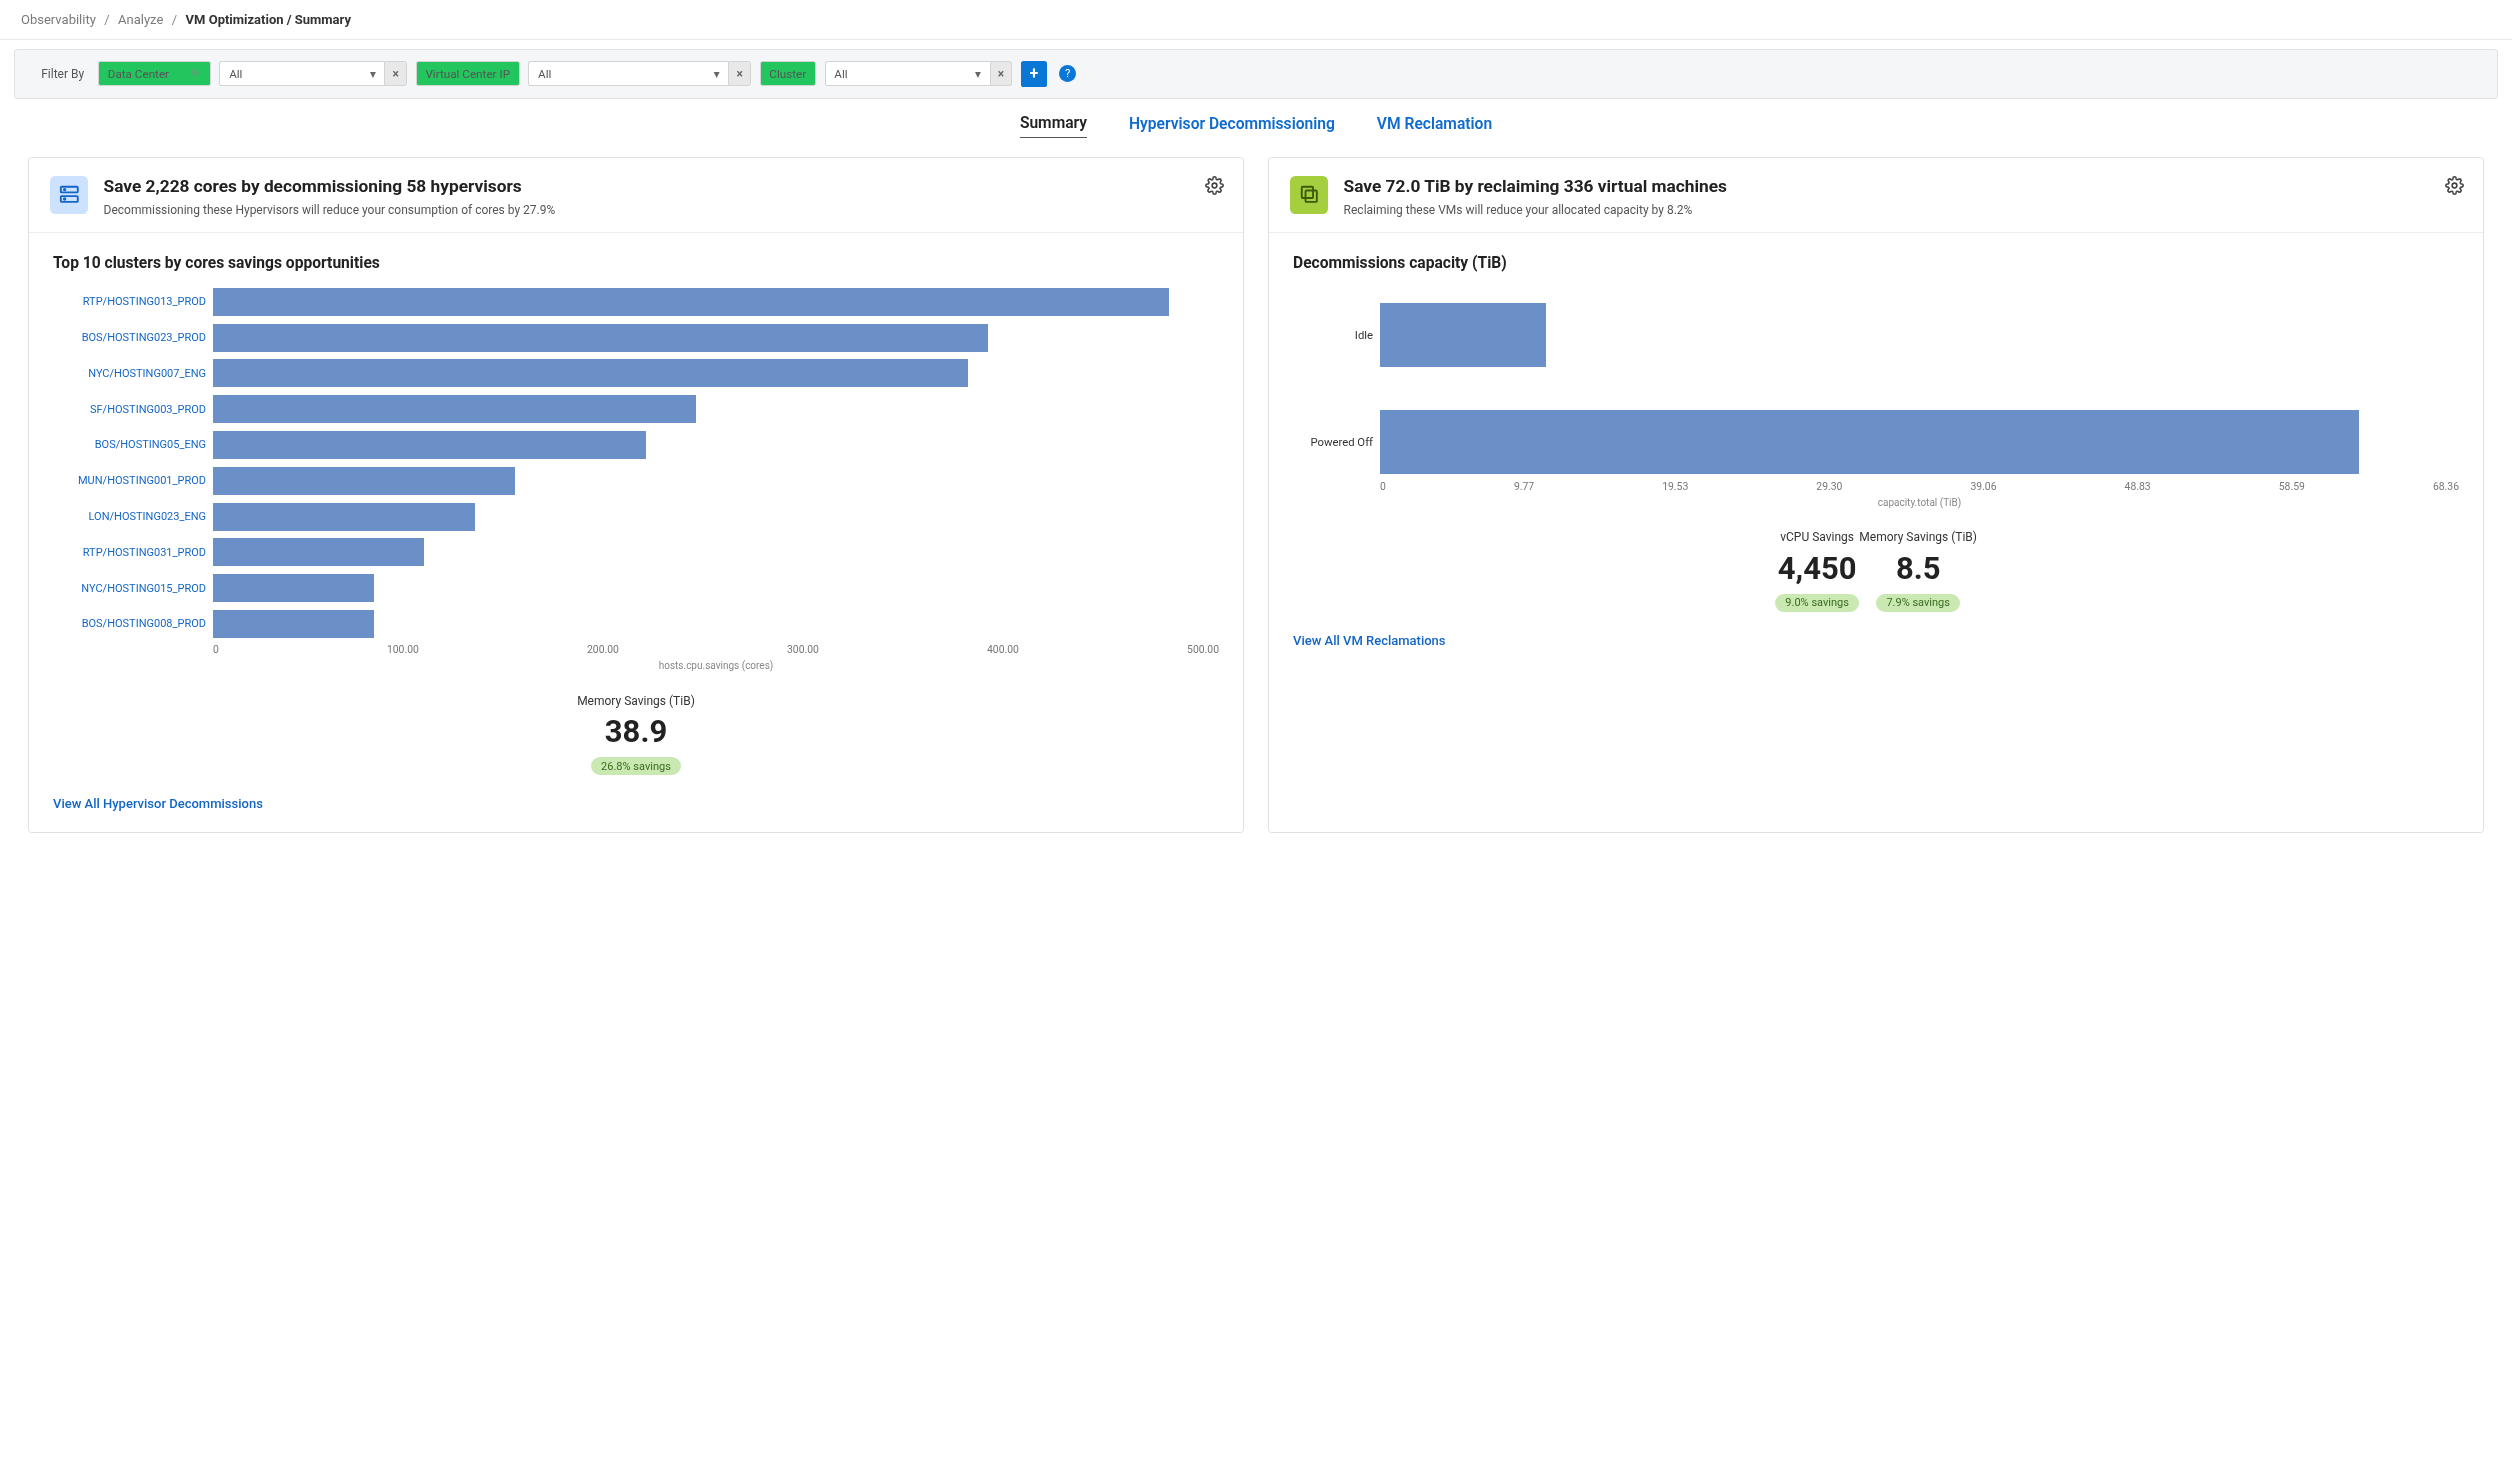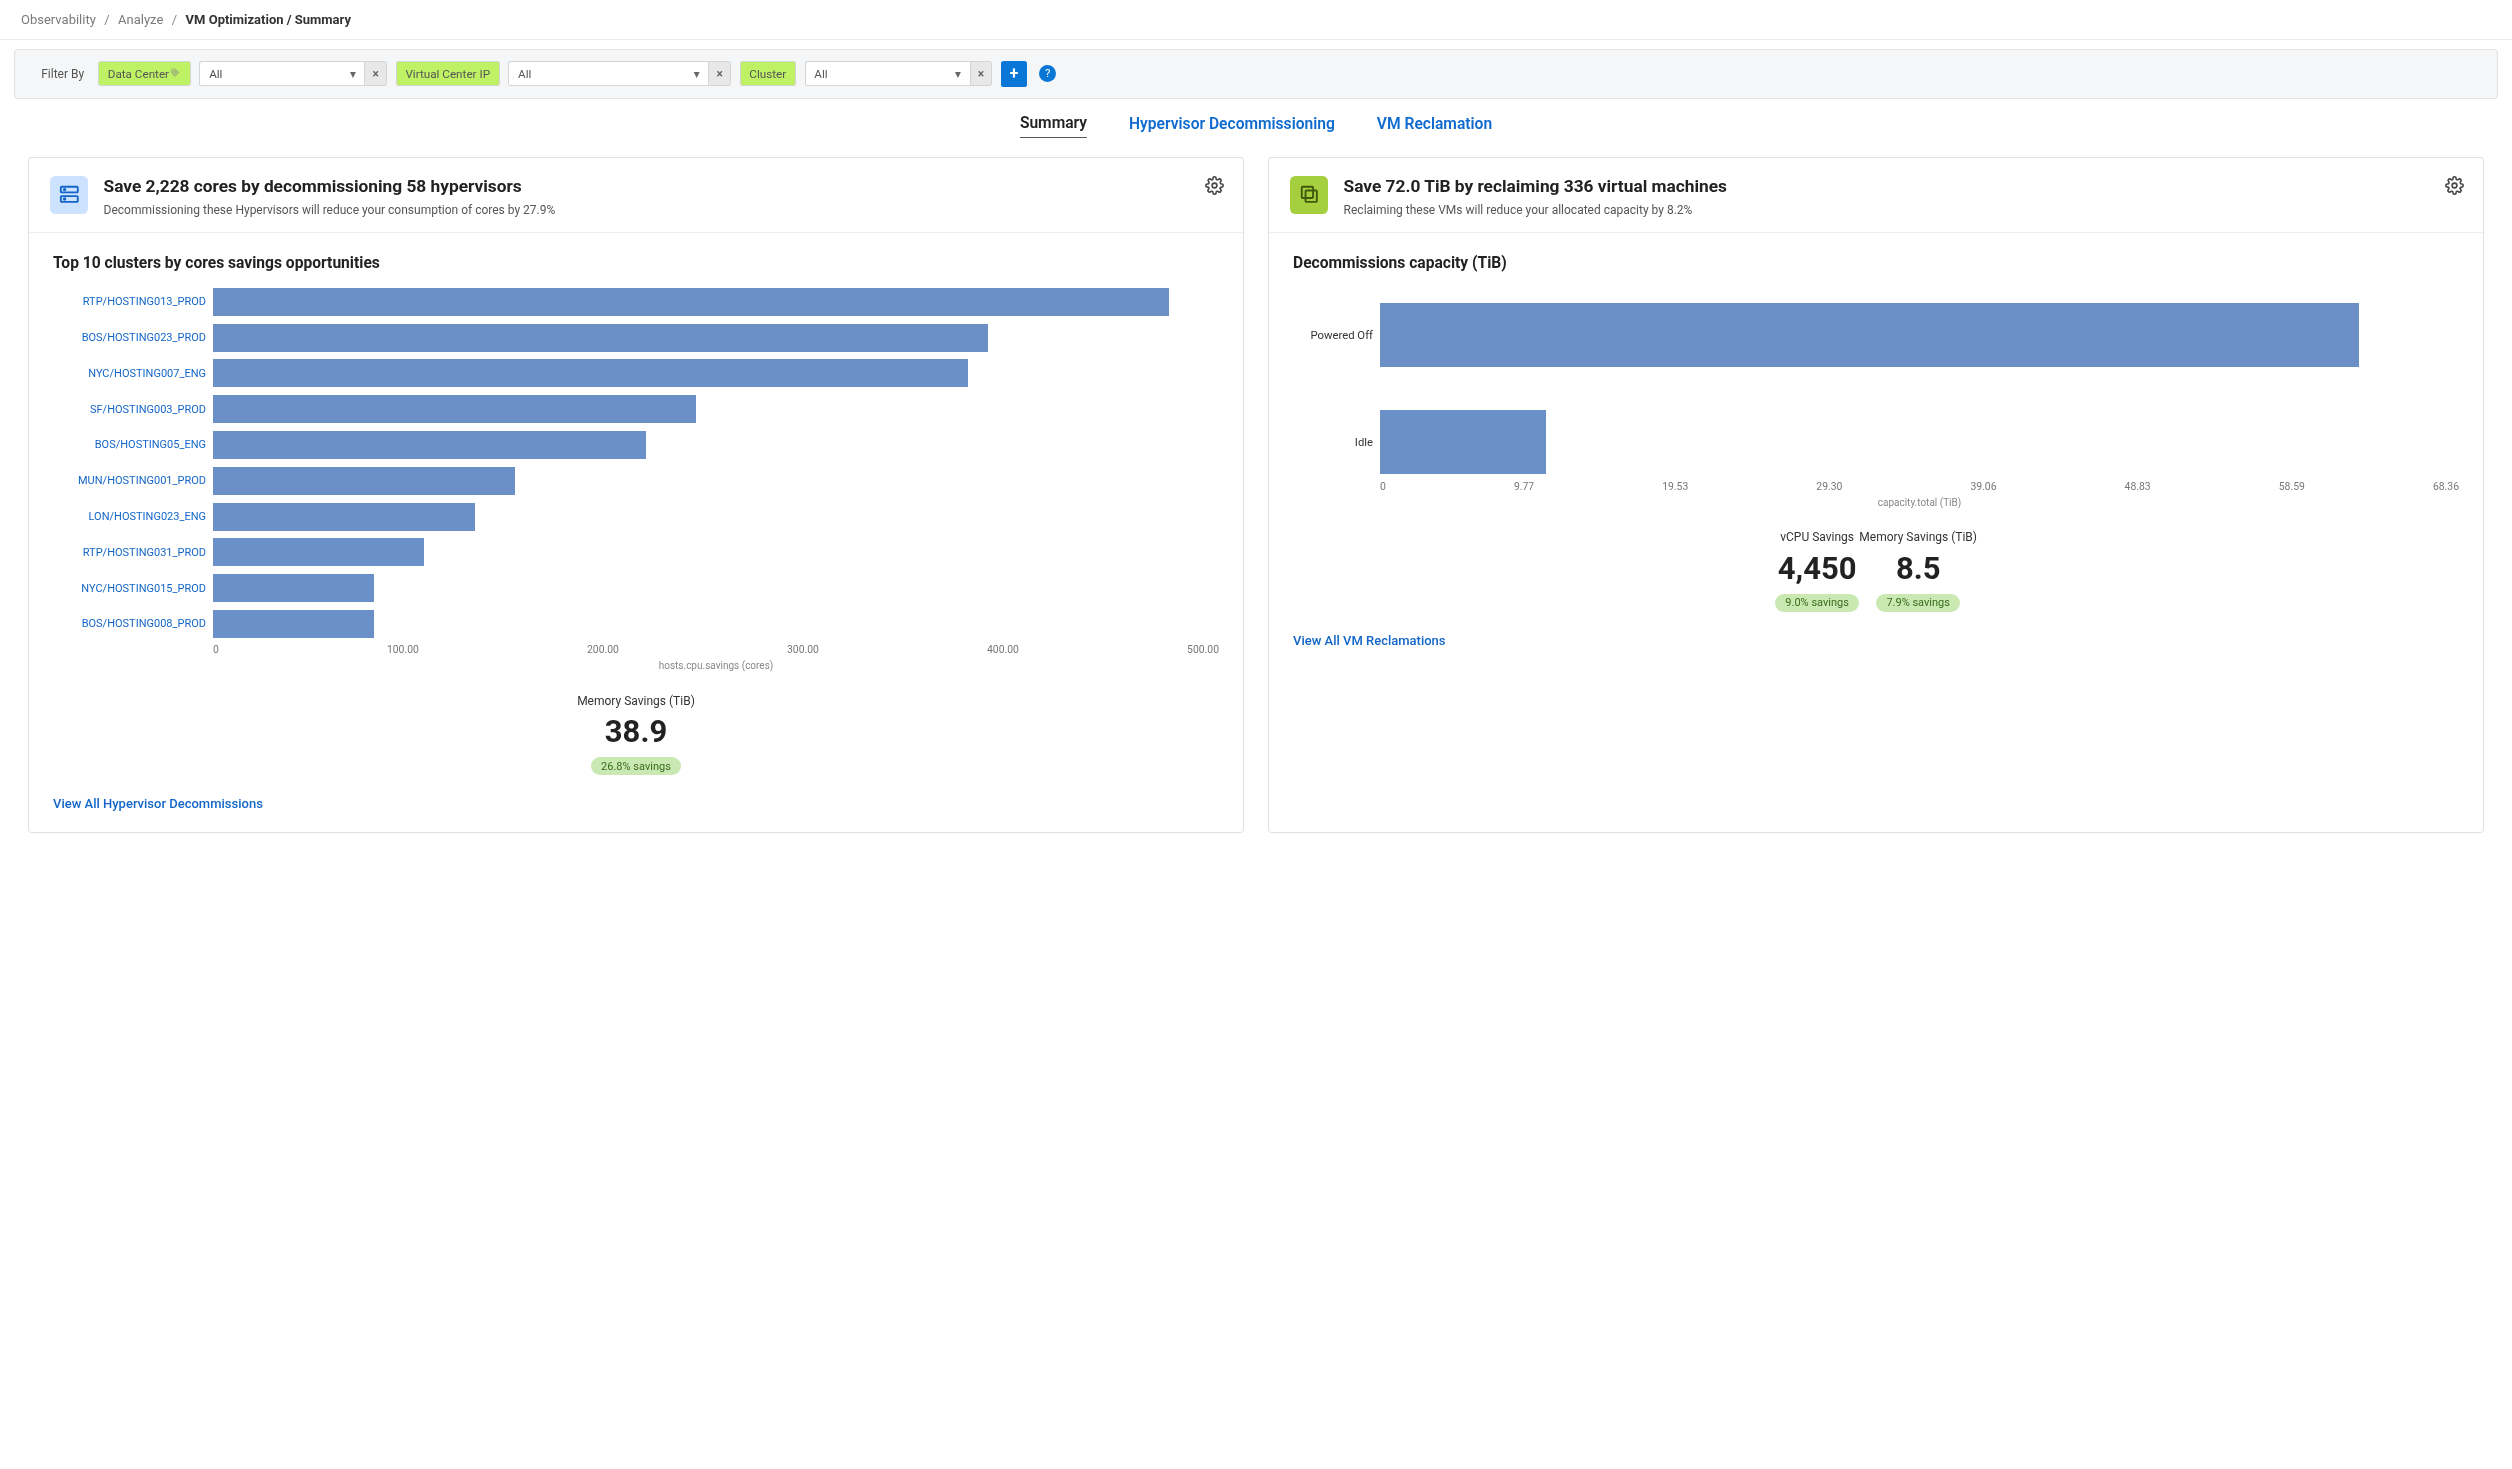--- a/index.html
+++ b/index.html
@@ -6,21 +6,21 @@
   body { font-family: -apple-system, BlinkMacSystemFont, "Segoe UI", Roboto, Helvetica, Arial, sans-serif; color: #333; font-size: 12px; background:#fff; }
 
   .breadcrumb { padding: 12px 21px; color:#444; font-size:13px; border-bottom:0.9px solid #eaeaea; }
   .breadcrumb .sep { color:#888; margin:0 5.2px; }
   .breadcrumb .muted { color:#7a7a7a; }
   .breadcrumb .current { font-weight:700; color:#333; }
 
   .filterbar { display:flex; align-items:center; gap:8.7px; padding:11px 21px; background:#f5f6f7; border:0.9px solid #e0e0e0; border-radius:3.5px; margin:8.7px 14px 0 14px; }
   .fb-label { font-size:12px; color:#555; padding:3.5px 5.2px; }
   .fb-group { display:flex; align-items:stretch; }
-  .fb-tag { background:#bef264; border:0.9px solid #d4d4d4; border-radius:2.6px; padding:4.3px 8.7px; font-size:11.7px; color:#555; display:flex; align-items:flex-start; gap:0; }
+  .fb-tag { background:#22c55e; border:0.9px solid #d4d4d4; border-radius:2.6px; padding:4.3px 8.7px; font-size:11.7px; color:#555; display:flex; align-items:flex-start; gap:20px; }
   .fb-tag .tag-icon { width:12px; opacity:.45; }
   .fb-select { background:#fff; border:0.9px solid #d4d4d4; border-right:none; border-radius:2.6px 0 0 2.6px; padding:4.3px 8.7px; min-width:165px; display:flex; align-items:center; justify-content:space-between; color:#555; font-size:11.7px; }
   .fb-caret { color:#666; }
   .fb-close { width:22.6px; border:0.9px solid #d4d4d4; border-radius:0 2.6px 2.6px 0; background:#e8e8e8; display:flex; align-items:center; justify-content:center; color:#666; font-weight:bold; cursor:pointer; }
   .fb-add { width:26px; height:26px; background:#0a76d6; color:#fff; border-radius:2.6px; display:flex; align-items:center; justify-content:center; font-size:15.6px; font-weight:bold; cursor:pointer; }
   .fb-help { width:17.3px; height:17.3px; border-radius:50%; background:#0a76d6; color:#fff; font-size:11.3px; display:flex; align-items:center; justify-content:center; margin-left:3.5px; cursor:pointer; }
 
   .tabbar { display:flex; align-items:center; justify-content:center; gap:42px; padding:10.4px 0 7px 0; }
   .tab { font-size:15.6px; font-weight:600; color:#0f6bd0; padding:5.2px 0; cursor:pointer; }
   .tab.active { color:#222; border-bottom:1.7px solid #555; }
@@ -263,29 +263,29 @@
             <circle cx="12" cy="12" r="3"></circle>
             <path d="M19.4 15a1.7 1.7 0 00.34 1.87l.06.06a2 2 0 11-2.83 2.83l-.06-.06a1.7 1.7 0 00-1.87-.34 1.7 1.7 0 00-1 1.56V21a2 2 0 11-4 0v-.09a1.7 1.7 0 00-1-1.56 1.7 1.7 0 00-1.87.34l-.06.06a2 2 0 11-2.83-2.83l.06-.06A1.7 1.7 0 005 15a1.7 1.7 0 00-1.56-1H3a2 2 0 110-4h.09A1.7 1.7 0 005 9a1.7 1.7 0 00-.34-1.87l-.06-.06A2 2 0 117.43 4.24l.06.06A1.7 1.7 0 009 5a1.7 1.7 0 001-1.56V3a2 2 0 114 0v.09c0 .67.39 1.27 1 1.56.61.27 1.33.14 1.87-.34l.06-.06a2 2 0 112.83 2.83l-.06.06c-.48.54-.61 1.26-.34 1.87.29.61.89 1 1.56 1H21a2 2 0 110 4h-.09c-.67 0-1.27.39-1.56 1z"></path>
           </svg>
       </div>
     </div>
 
     <div class="card-body">
       <div class="section-title">Decommissions capacity (TiB)</div>
       <div class="hbar2-chart" id="chart-right">
           <div class="hbar2-row">
+            <div class="hbar2-label">Idle</div>
+            <div class="hbar2-track">
+              <div class="hbar2-bar" style="width: 15.3599%;"></div>
+            </div>
+          </div>
+          <div class="hbar2-row">
             <div class="hbar2-label">Powered Off</div>
             <div class="hbar2-track">
               <div class="hbar2-bar" style="width: 90.6963%;"></div>
-            </div>
-          </div>
-          <div class="hbar2-row">
-            <div class="hbar2-label">Idle</div>
-            <div class="hbar2-track">
-              <div class="hbar2-bar" style="width: 15.3599%;"></div>
             </div>
           </div>
         </div>
       <div class="axis" id="axis-right" style="margin-left:87px">
           <span>0</span>
           <span>9.77</span>
           <span>19.53</span>
           <span>29.30</span>
           <span>39.06</span>
           <span>48.83</span>

